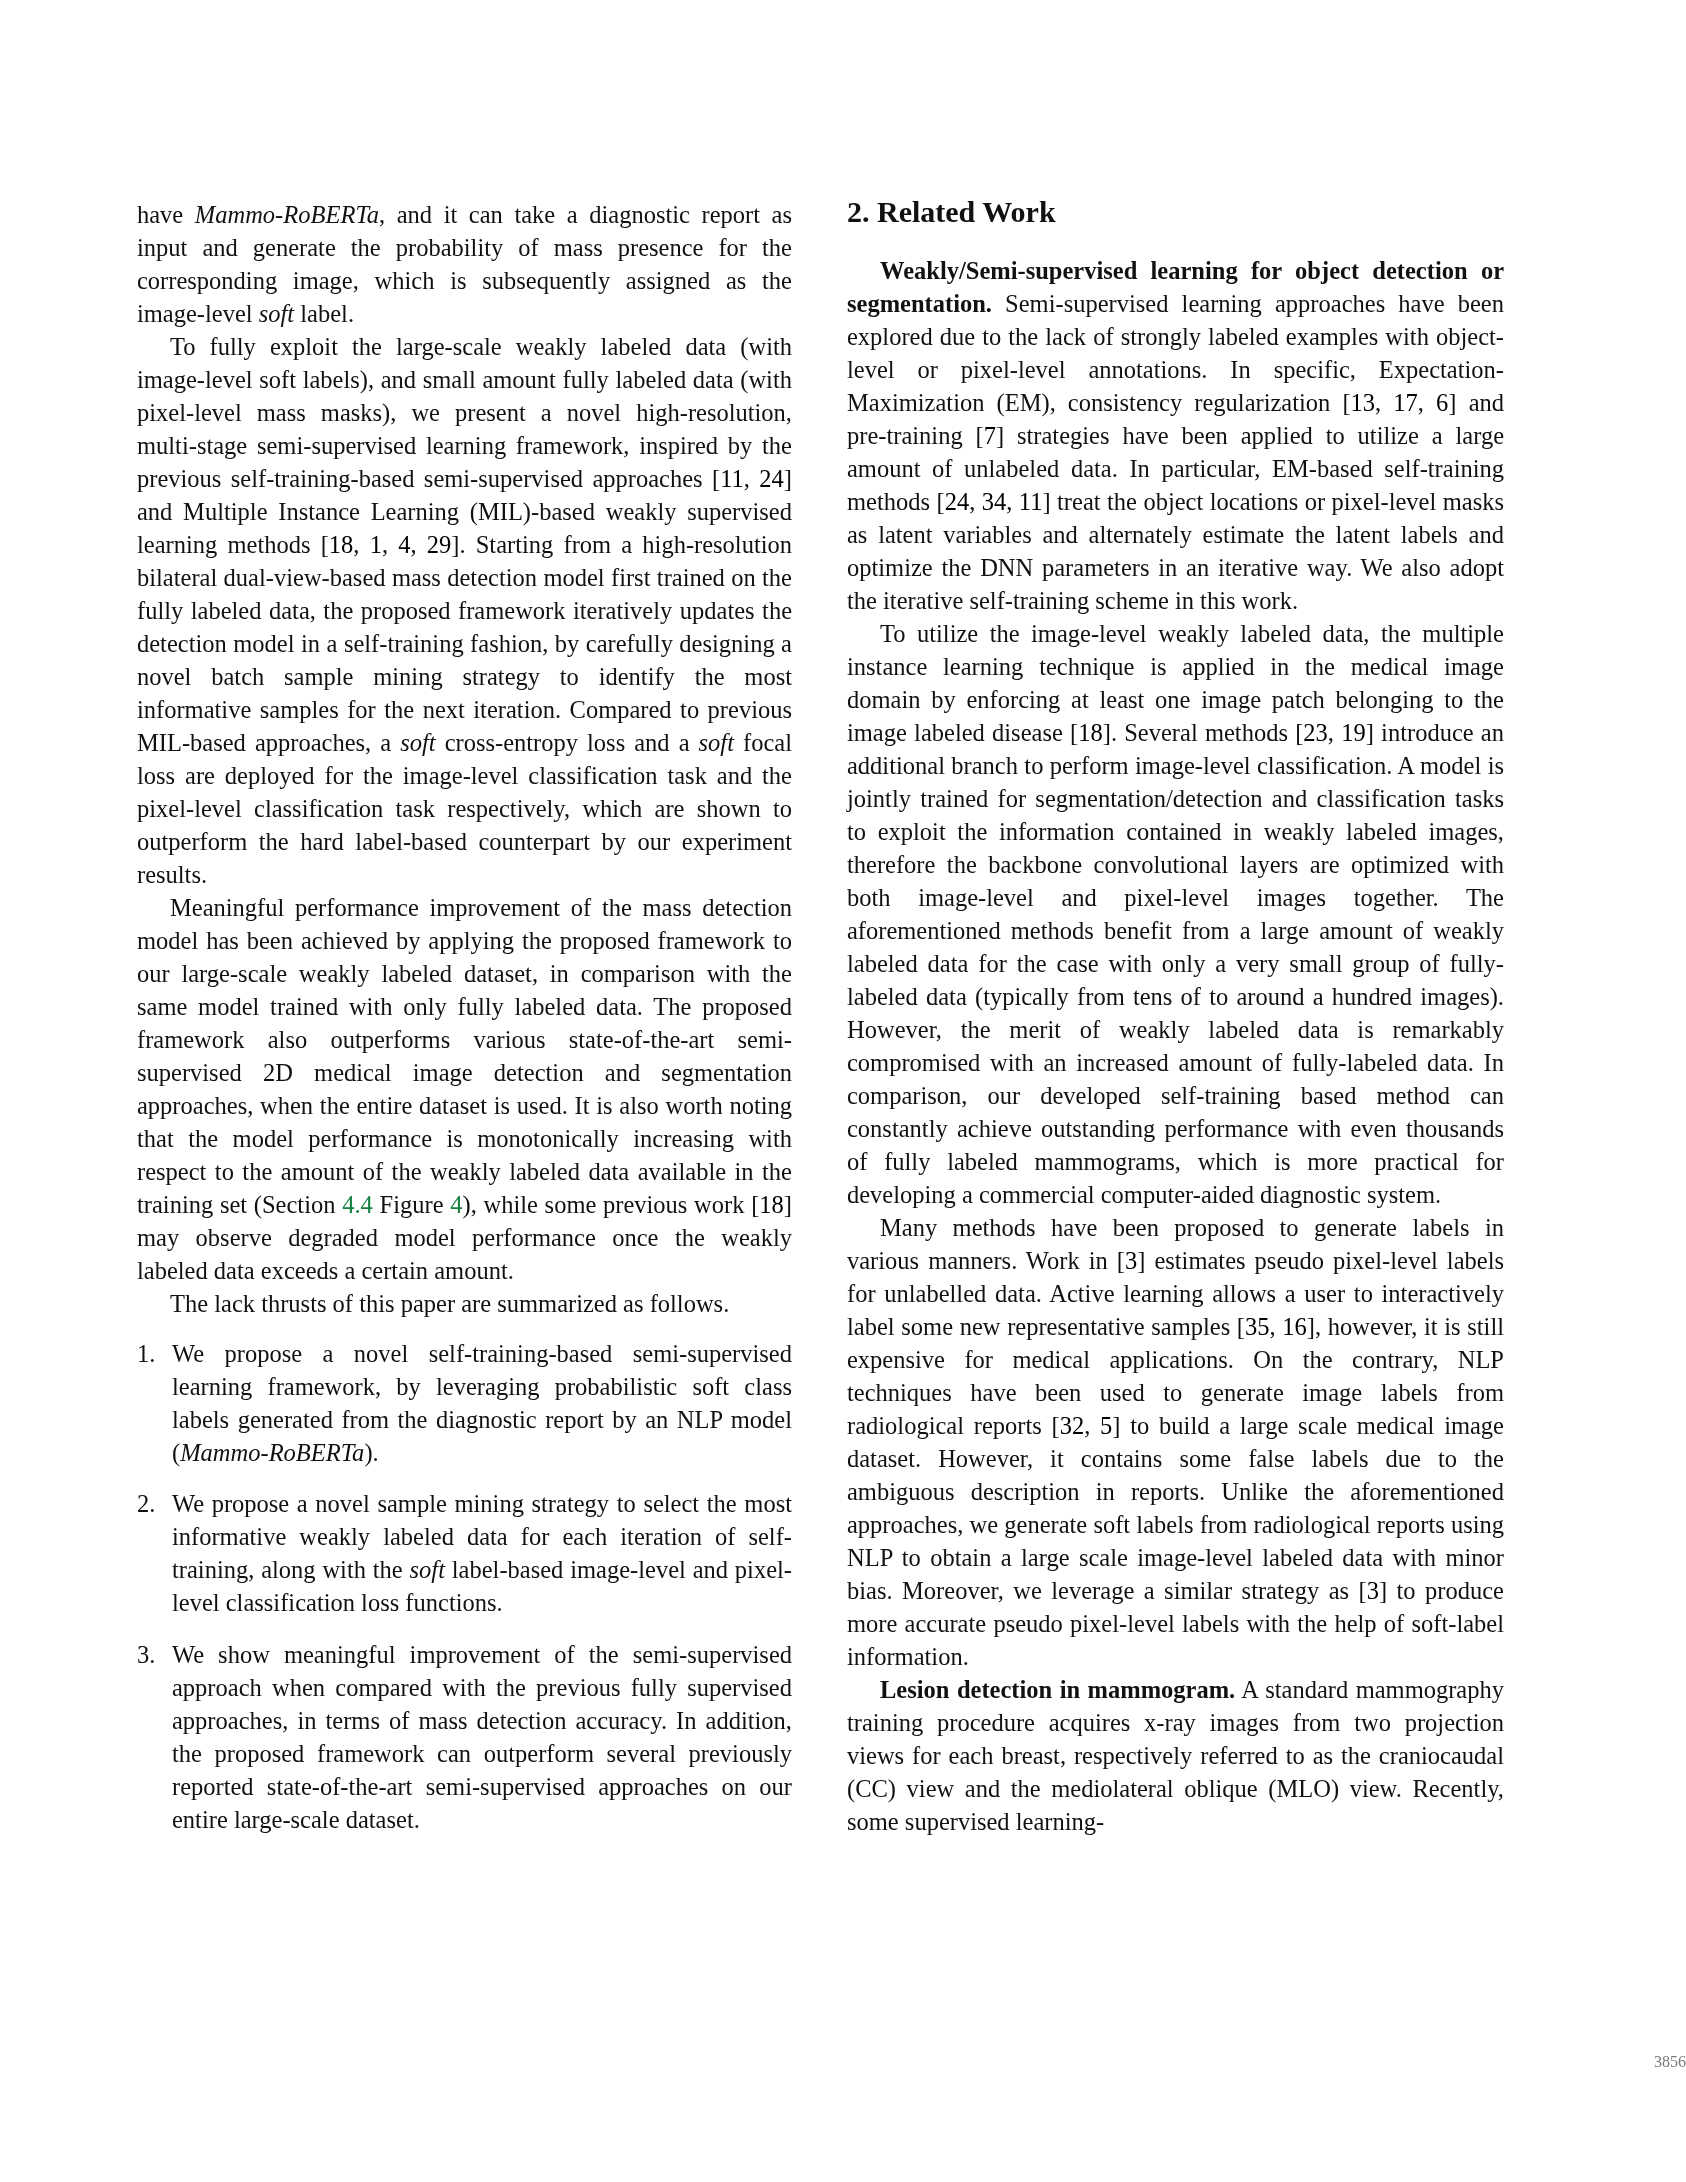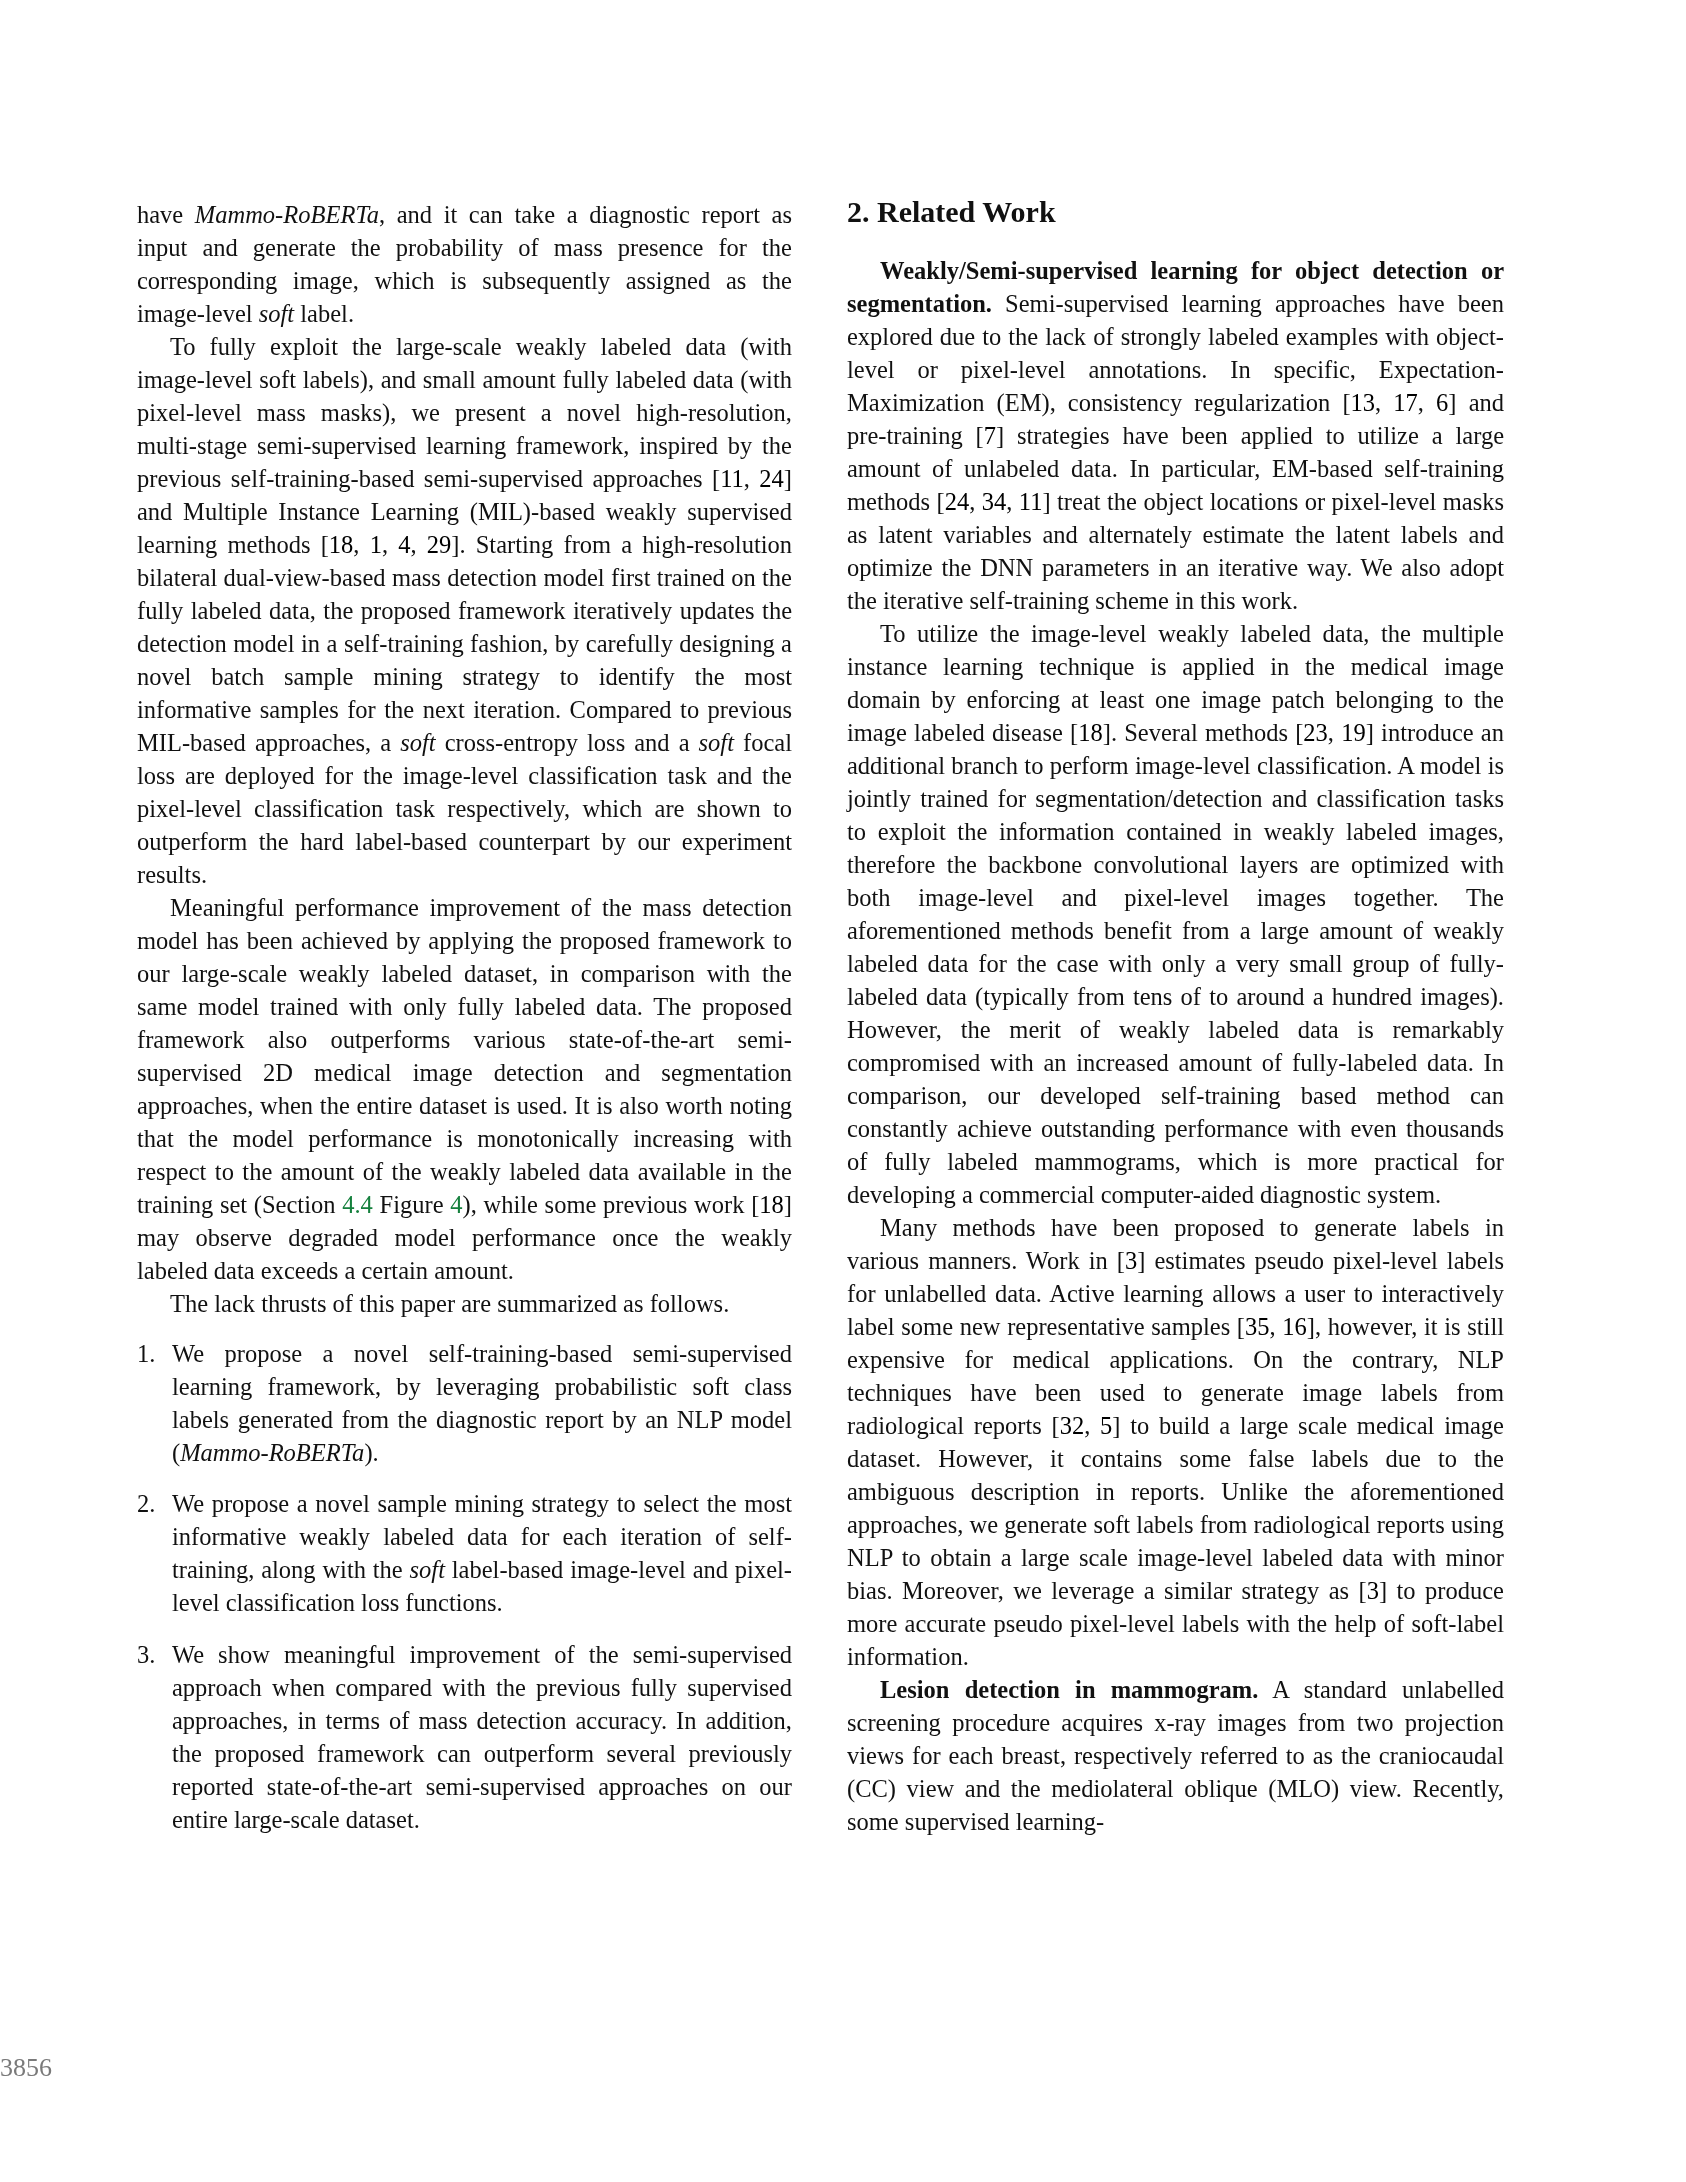--- a/index.html
+++ b/index.html
@@ -11,22 +11,22 @@
   p { margin: 0; text-align: justify; hyphens: manual; }
   p.indent { text-indent: 33px; }
   .cite { color: #000000; }
   .xref { color: #15803d; }
   em { font-style: italic; }
   .sec-title { font-weight: bold; font-size: 30px; line-height: 37px; margin: 0 0 18.5px 0; position: relative; top: -5.5px; }
   .para-head { font-weight: bold; }
   ol.contrib { list-style: none; margin: 16.6px 0 0 0; padding: 0; }
   ol.contrib li { position: relative; padding-left: 35px; margin-bottom: 18.5px; text-align: justify; }
   ol.contrib li .num { position: absolute; left: 0; top: 0; }
-  .page-number { position: absolute; top: 2053px; left: 0; width: 1686px; text-align: left;
-                 font-size: 26px; color: #7a7a7a; }
+  .page-number { position: absolute; top: 2053px; left: 0; width: 1686px; text-align: right;
+                 font-size: 16px; color: #7a7a7a; }
 </style>
 </head>
 <body>
 
 <div class="col left">
   <p><span>have </span><em>Mammo-RoBERTa</em><span>, and it can take a diagnostic report as input and generate the probability of mass presence for the corresponding image, which is subsequently assigned as the image-level </span><em>soft</em><span> label.</span></p>
 
   <p class="indent"><span>To fully exploit the large-scale weakly labeled data (with image-level soft labels), and small amount fully labeled data (with pixel-level mass masks), we present a novel high-resolution, multi-stage semi-supervised learning framework, inspired by the previous self-training-based semi-supervised approaches [</span><a class="cite">11</a><span>, </span><a class="cite">24</a><span>] and Multiple Instance Learning (MIL)-based weakly supervised learning methods [</span><a class="cite">18</a><span>, </span><a class="cite">1</a><span>, </span><a class="cite">4</a><span>, </span><a class="cite">29</a><span>].  Starting from a high-resolution bilateral dual-view-based mass detection model first trained on the fully labeled data, the proposed framework iteratively updates the detection model in a self-training fashion, by carefully designing a novel batch sample mining strategy to identify the most informative samples for the next iteration.  Compared to previous MIL-based approaches, a </span><em>soft</em><span> cross-entropy loss and a </span><em>soft</em><span> focal loss are deployed for the image-level classification task and the pixel-level classification task respectively, which are shown to outperform the hard label-based counterpart by our experiment results.</span></p>
 
   <p class="indent"><span>Meaningful performance improvement of the mass detection model has been achieved by applying the proposed framework to our large-scale weakly labeled dataset, in comparison with the same model trained with only fully labeled data.  The proposed framework also outperforms various state-of-the-art semi-supervised 2D medical image detection and segmentation approaches, when the entire dataset is used.  It is also worth noting that the model performance is monotonically increasing with respect to the amount of the weakly labeled data available in the training set (Section </span><a class="xref">4.4</a><span> Figure </span><a class="xref">4</a><span>), while some previous work [</span><a class="cite">18</a><span>] may observe degraded model performance once the weakly labeled data exceeds a certain amount.</span></p>
@@ -42,17 +42,17 @@
 
 <div class="col right">
   <h2 class="sec-title">2. Related Work</h2>
 
   <p class="indent"><span class="para-head">Weakly/Semi-supervised learning for object detection or segmentation.</span><span>  Semi-supervised learning approaches have been explored due to the lack of strongly labeled examples with object-level or pixel-level annotations. In specific, Expectation-Maximization (EM), consistency regularization [</span><a class="cite">13</a><span>, </span><a class="cite">17</a><span>, </span><a class="cite">6</a><span>] and pre-training [</span><a class="cite">7</a><span>] strategies have been applied to utilize a large amount of unlabeled data.  In particular, EM-based self-training methods [</span><a class="cite">24</a><span>, </span><a class="cite">34</a><span>, </span><a class="cite">11</a><span>] treat the object locations or pixel-level masks as latent variables and alternately estimate the latent labels and optimize the DNN parameters in an iterative way.  We also adopt the iterative self-training scheme in this work.</span></p>
 
   <p class="indent"><span>To utilize the image-level weakly labeled data, the multiple instance learning technique is applied in the medical image domain by enforcing at least one image patch belonging to the image labeled disease [</span><a class="cite">18</a><span>]. Several methods [</span><a class="cite">23</a><span>, </span><a class="cite">19</a><span>] introduce an additional branch to perform image-level classification.  A model is jointly trained for segmentation/detection and classification tasks to exploit the information contained in weakly labeled images, therefore the backbone convolutional layers are optimized with both image-level and pixel-level images together.  The aforementioned methods benefit from a large amount of weakly labeled data for the case with only a very small group of fully-labeled data (typically from tens of to around a hundred images).  However, the merit of weakly labeled data is remarkably compromised with an increased amount of fully-labeled data.  In comparison, our developed self-training based method can constantly achieve outstanding performance with even thousands of fully labeled mammograms, which is more practical for developing a commercial computer-aided diagnostic system.</span></p>
 
   <p class="indent"><span>Many methods have been proposed to generate labels in various manners.  Work in  [</span><a class="cite">3</a><span>] estimates pseudo pixel-level labels for unlabelled data.  Active learning allows a user to interactively label some new representative samples [</span><a class="cite">35</a><span>, </span><a class="cite">16</a><span>], however, it is still expensive for medical applications.  On the contrary, NLP techniques have been used to generate image labels from radiological reports [</span><a class="cite">32</a><span>, </span><a class="cite">5</a><span>] to build a large scale medical image dataset. However, it contains some false labels due to the ambiguous description in reports.  Unlike the aforementioned approaches, we generate soft labels from radiological reports using NLP to obtain a large scale image-level labeled data with minor bias. Moreover, we leverage a similar strategy as [</span><a class="cite">3</a><span>] to produce more accurate pseudo pixel-level labels with the help of soft-label information.</span></p>
 
-  <p class="indent"><span class="para-head">Lesion detection in mammogram.</span><span>  A standard unlabelled screening procedure acquires x-ray images from two projection views for each breast, respectively referred to as the craniocaudal (CC) view and the mediolateral oblique (MLO) view.  Recently, some supervised learning-</span></p>
+  <p class="indent"><span class="para-head">Lesion detection in mammogram.</span><span>  A standard mammography training procedure acquires x-ray images from two projection views for each breast, respectively referred to as the craniocaudal (CC) view and the mediolateral oblique (MLO) view.  Recently, some supervised learning-</span></p>
 </div>
 
 <div class="page-number">3856</div>
 
 
 </body></html>

